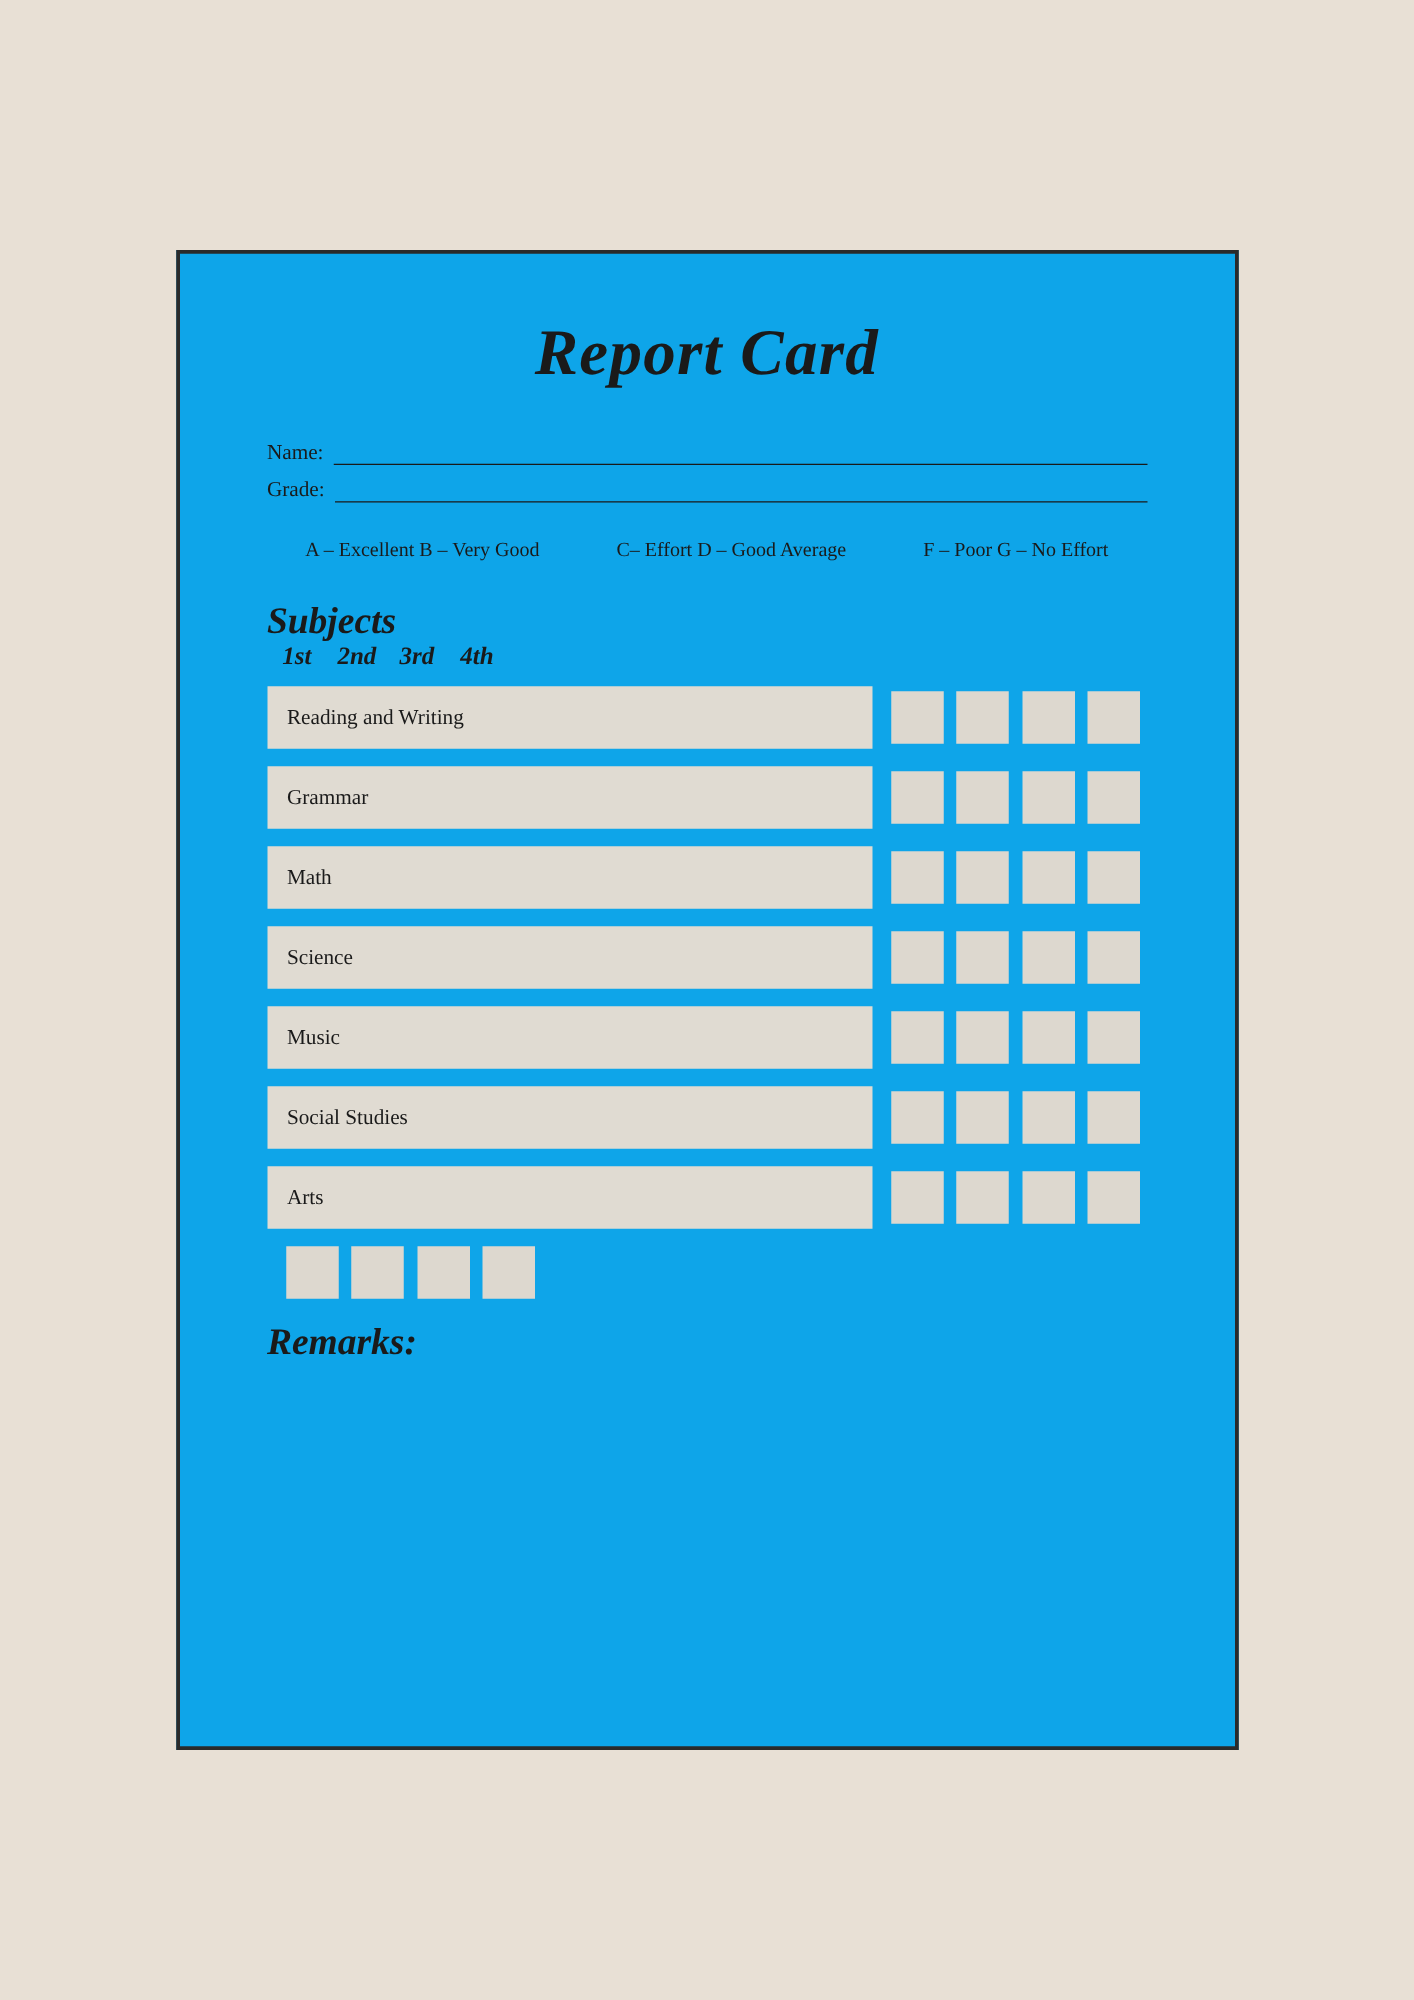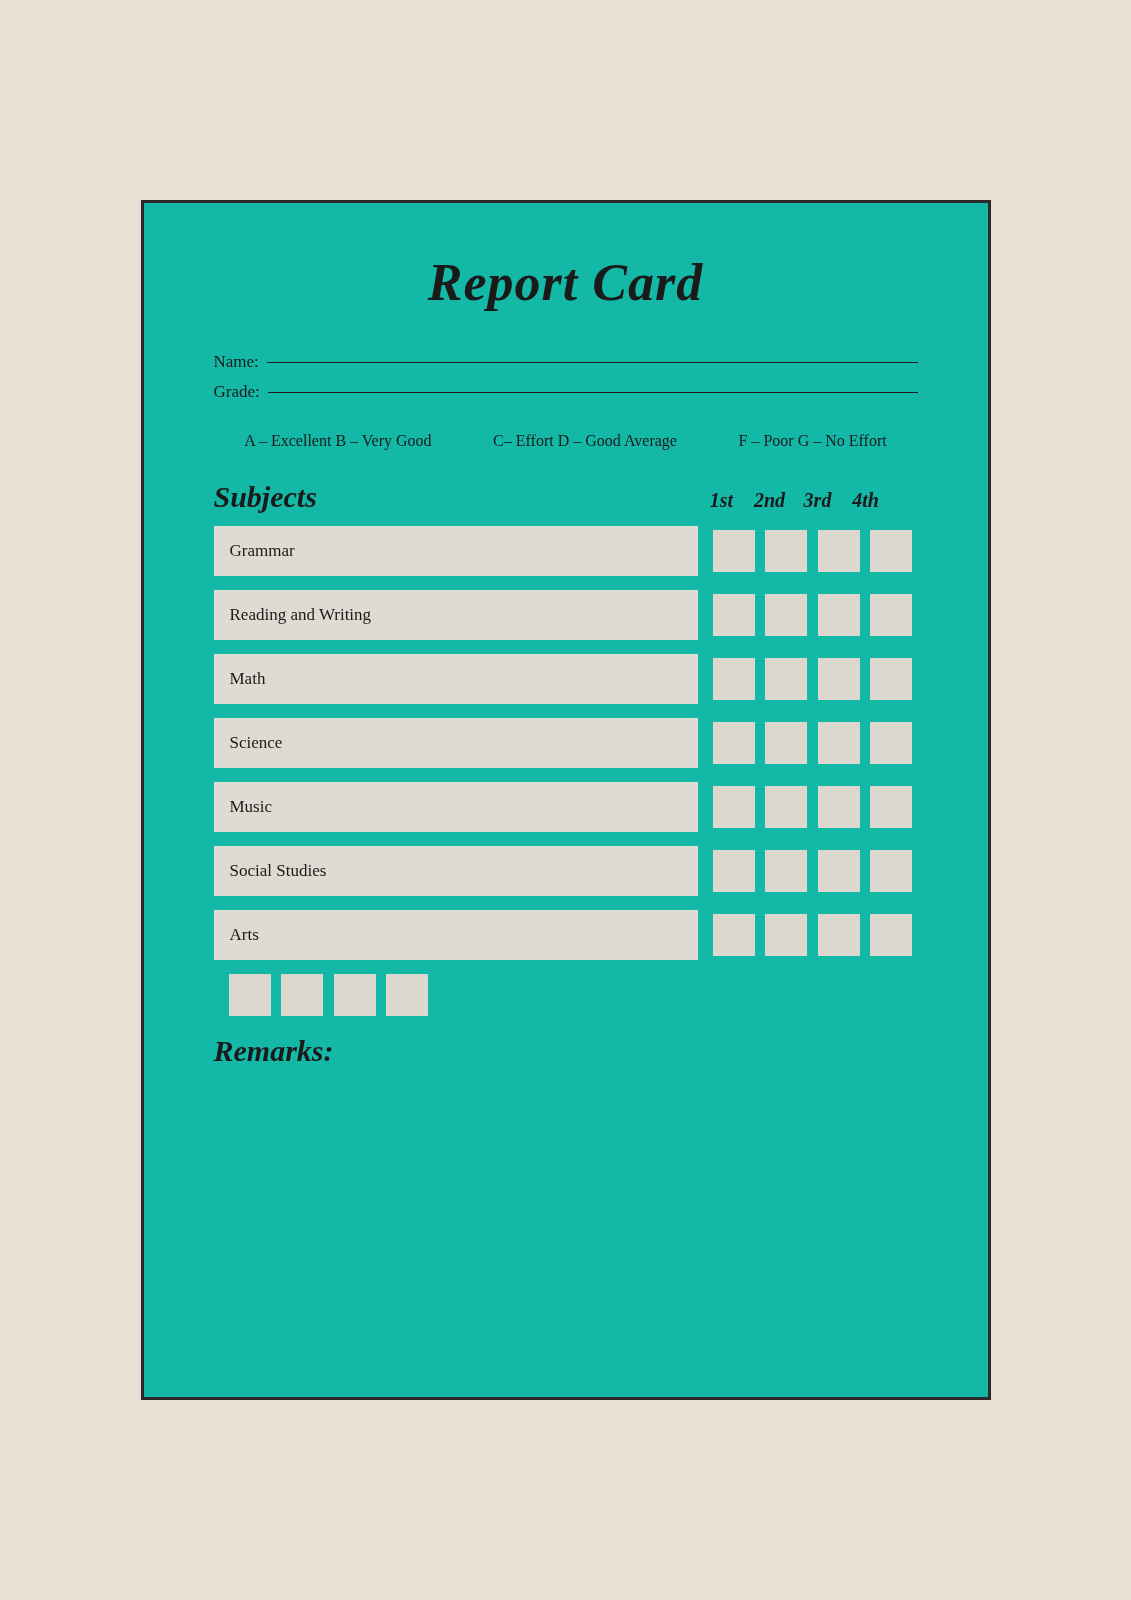--- a/index.html
+++ b/index.html
@@ -13,40 +13,40 @@
       display: flex;
       justify-content: center;
       align-items: center;
       min-height: 100vh;
       font-family: Georgia, 'Times New Roman', serif;
     }
 
     .page {
       width: 850px;
       min-height: 1200px;
-      background: #14b8a6;
+      background: #0ea5e9;
       border: 3px solid #2a2a2a;
       padding: 50px 70px 60px 70px;
       position: relative;
     }
 
     .title {
       text-align: center;
       font-size: 52px;
       font-style: italic;
       font-weight: bold;
       color: #1a1a1a;
       margin-bottom: 40px;
       font-family: Georgia, serif;
       letter-spacing: 1px;
     }
 
     .name-line, .grade-line {
       display: flex;
-      align-items: center;
+      align-items: flex-end;
       margin-bottom: 10px;
       font-size: 17px;
       color: #1a1a1a;
     }
 
     .line-label {
       font-family: Georgia, serif;
       margin-right: 8px;
       white-space: nowrap;
     }
@@ -73,20 +73,21 @@
     }
 
     .legend-item {
       font-family: Georgia, serif;
     }
 
     .subjects-header {
       display: flex;
       align-items: baseline;
       margin-bottom: 12px;
+      flex-direction: column;
     }
 
     .subjects-title {
       font-size: 30px;
       font-style: italic;
       font-weight: bold;
       color: #1a1a1a;
       font-family: Georgia, serif;
       flex: 1;
     }
@@ -198,38 +199,38 @@
       <span class="quarter-label">1st</span>
       <span class="quarter-label">2nd</span>
       <span class="quarter-label">3rd</span>
       <span class="quarter-label">4th</span>
     </div>
   </div>
 
   <div>
 
   <div class="subject-row">
+        <div class="subject-name-box">Reading and Writing</div>
+        <div class="grade-boxes">
+          <div class="grade-box"></div>
+          <div class="grade-box"></div>
+          <div class="grade-box"></div>
+          <div class="grade-box"></div>
+        </div>
+      </div>
+      <div class="subject-row">
         <div class="subject-name-box">Grammar</div>
         <div class="grade-boxes">
           <div class="grade-box"></div>
           <div class="grade-box"></div>
           <div class="grade-box"></div>
           <div class="grade-box"></div>
         </div>
       </div>
       <div class="subject-row">
-        <div class="subject-name-box">Reading and Writing</div>
-        <div class="grade-boxes">
-          <div class="grade-box"></div>
-          <div class="grade-box"></div>
-          <div class="grade-box"></div>
-          <div class="grade-box"></div>
-        </div>
-      </div>
-      <div class="subject-row">
         <div class="subject-name-box">Math</div>
         <div class="grade-boxes">
           <div class="grade-box"></div>
           <div class="grade-box"></div>
           <div class="grade-box"></div>
           <div class="grade-box"></div>
         </div>
       </div>
       <div class="subject-row">
         <div class="subject-name-box">Science</div>

